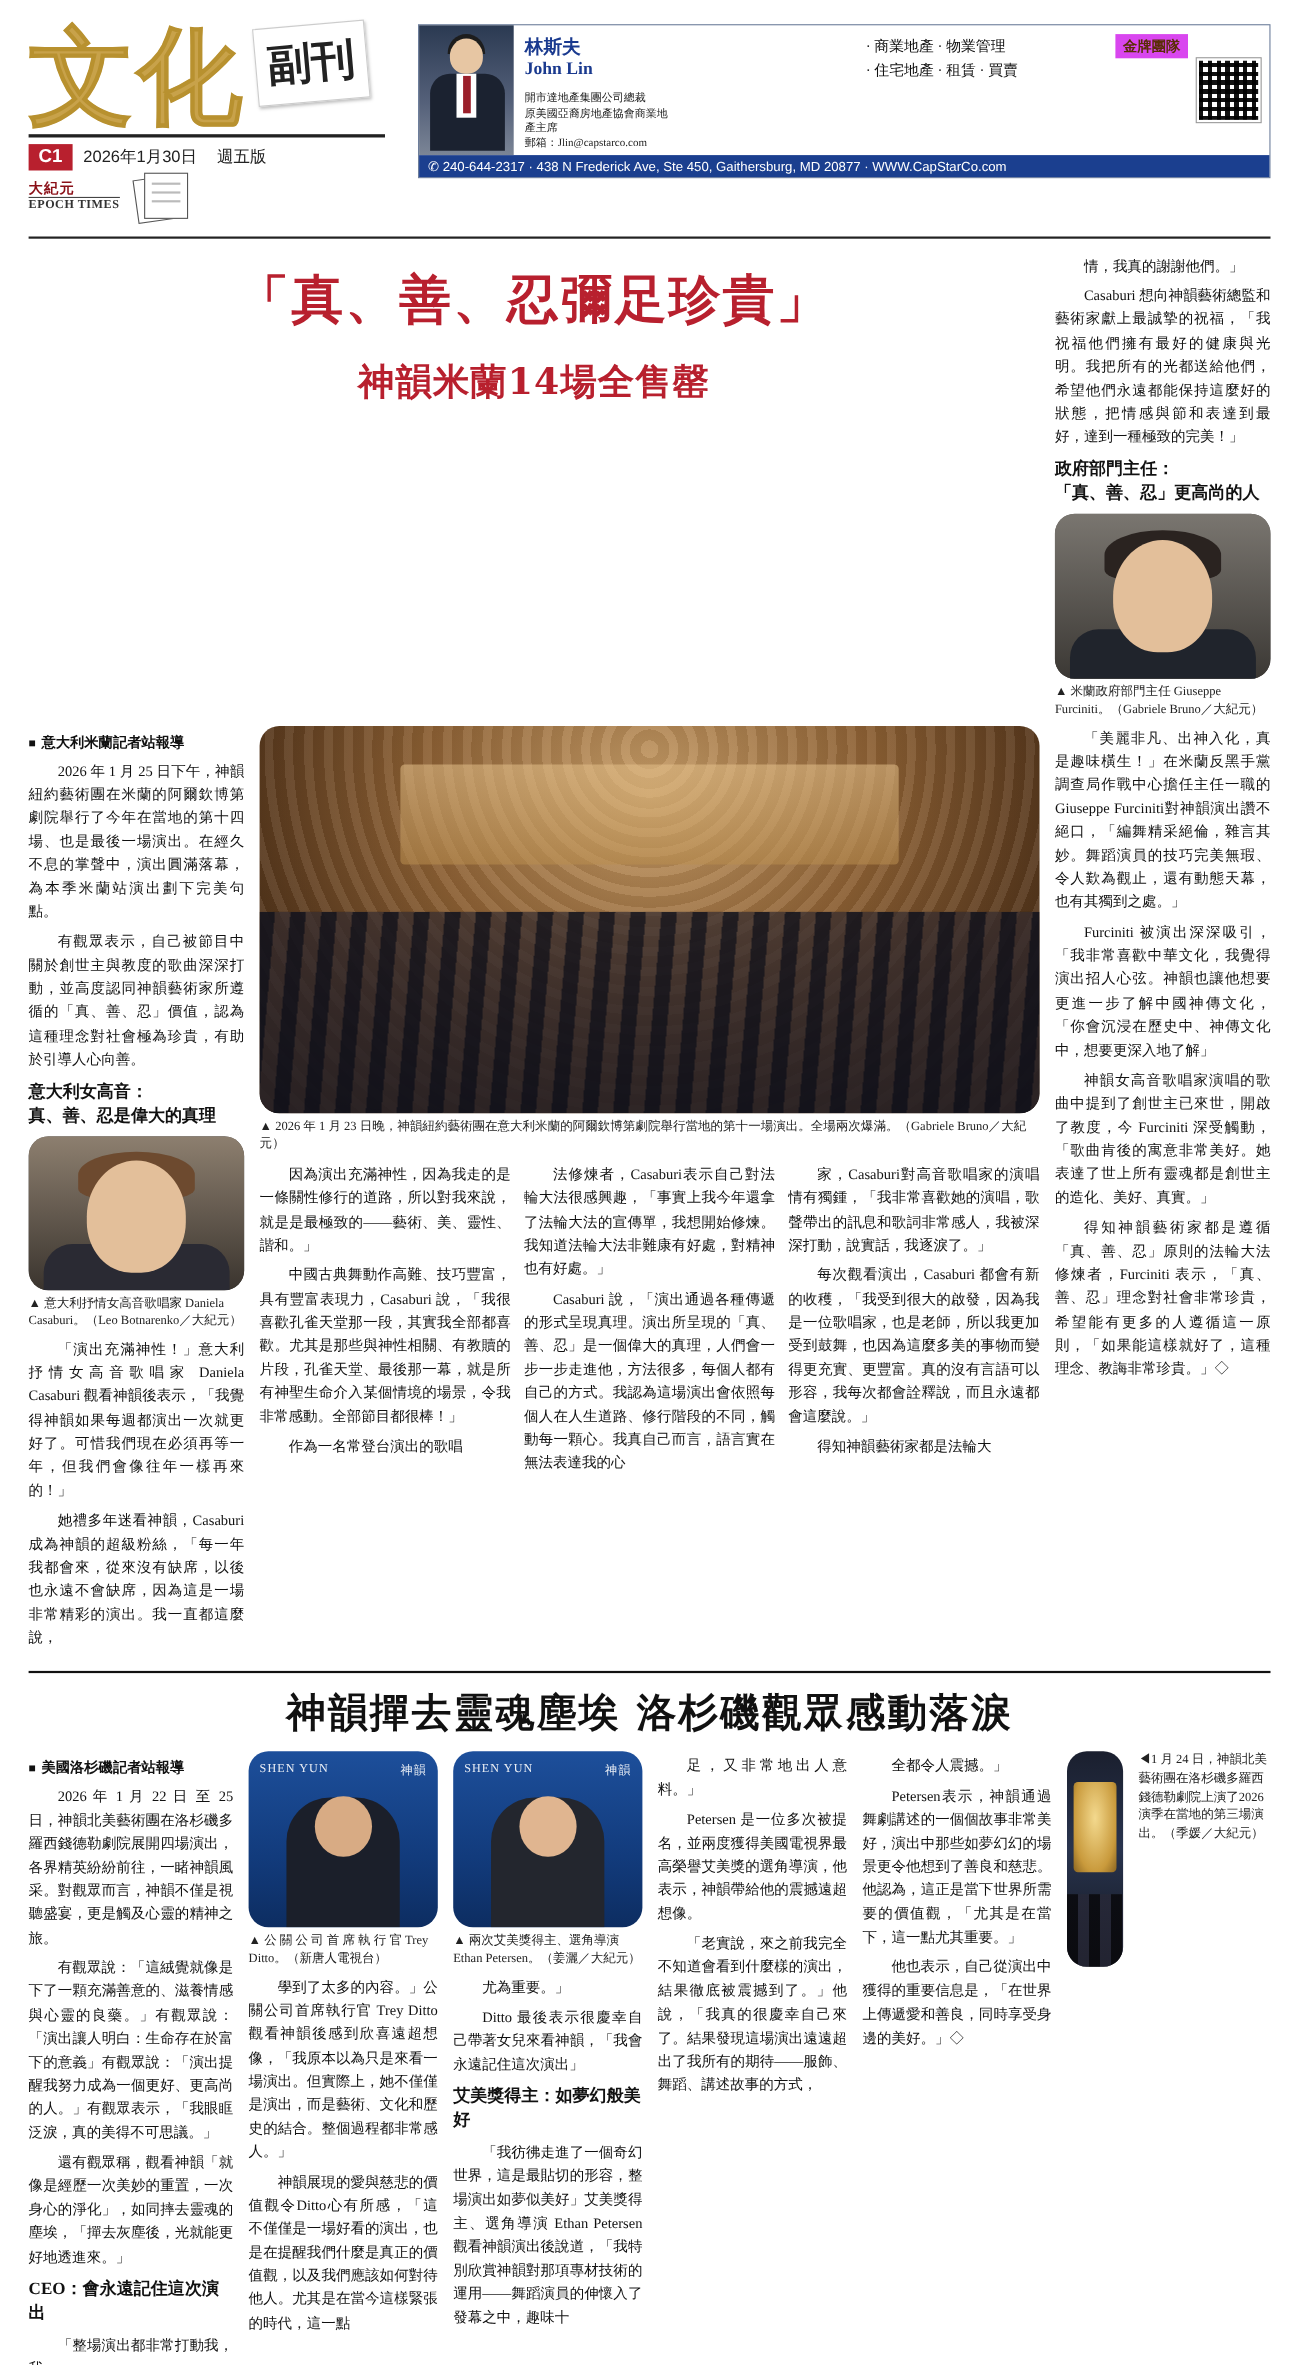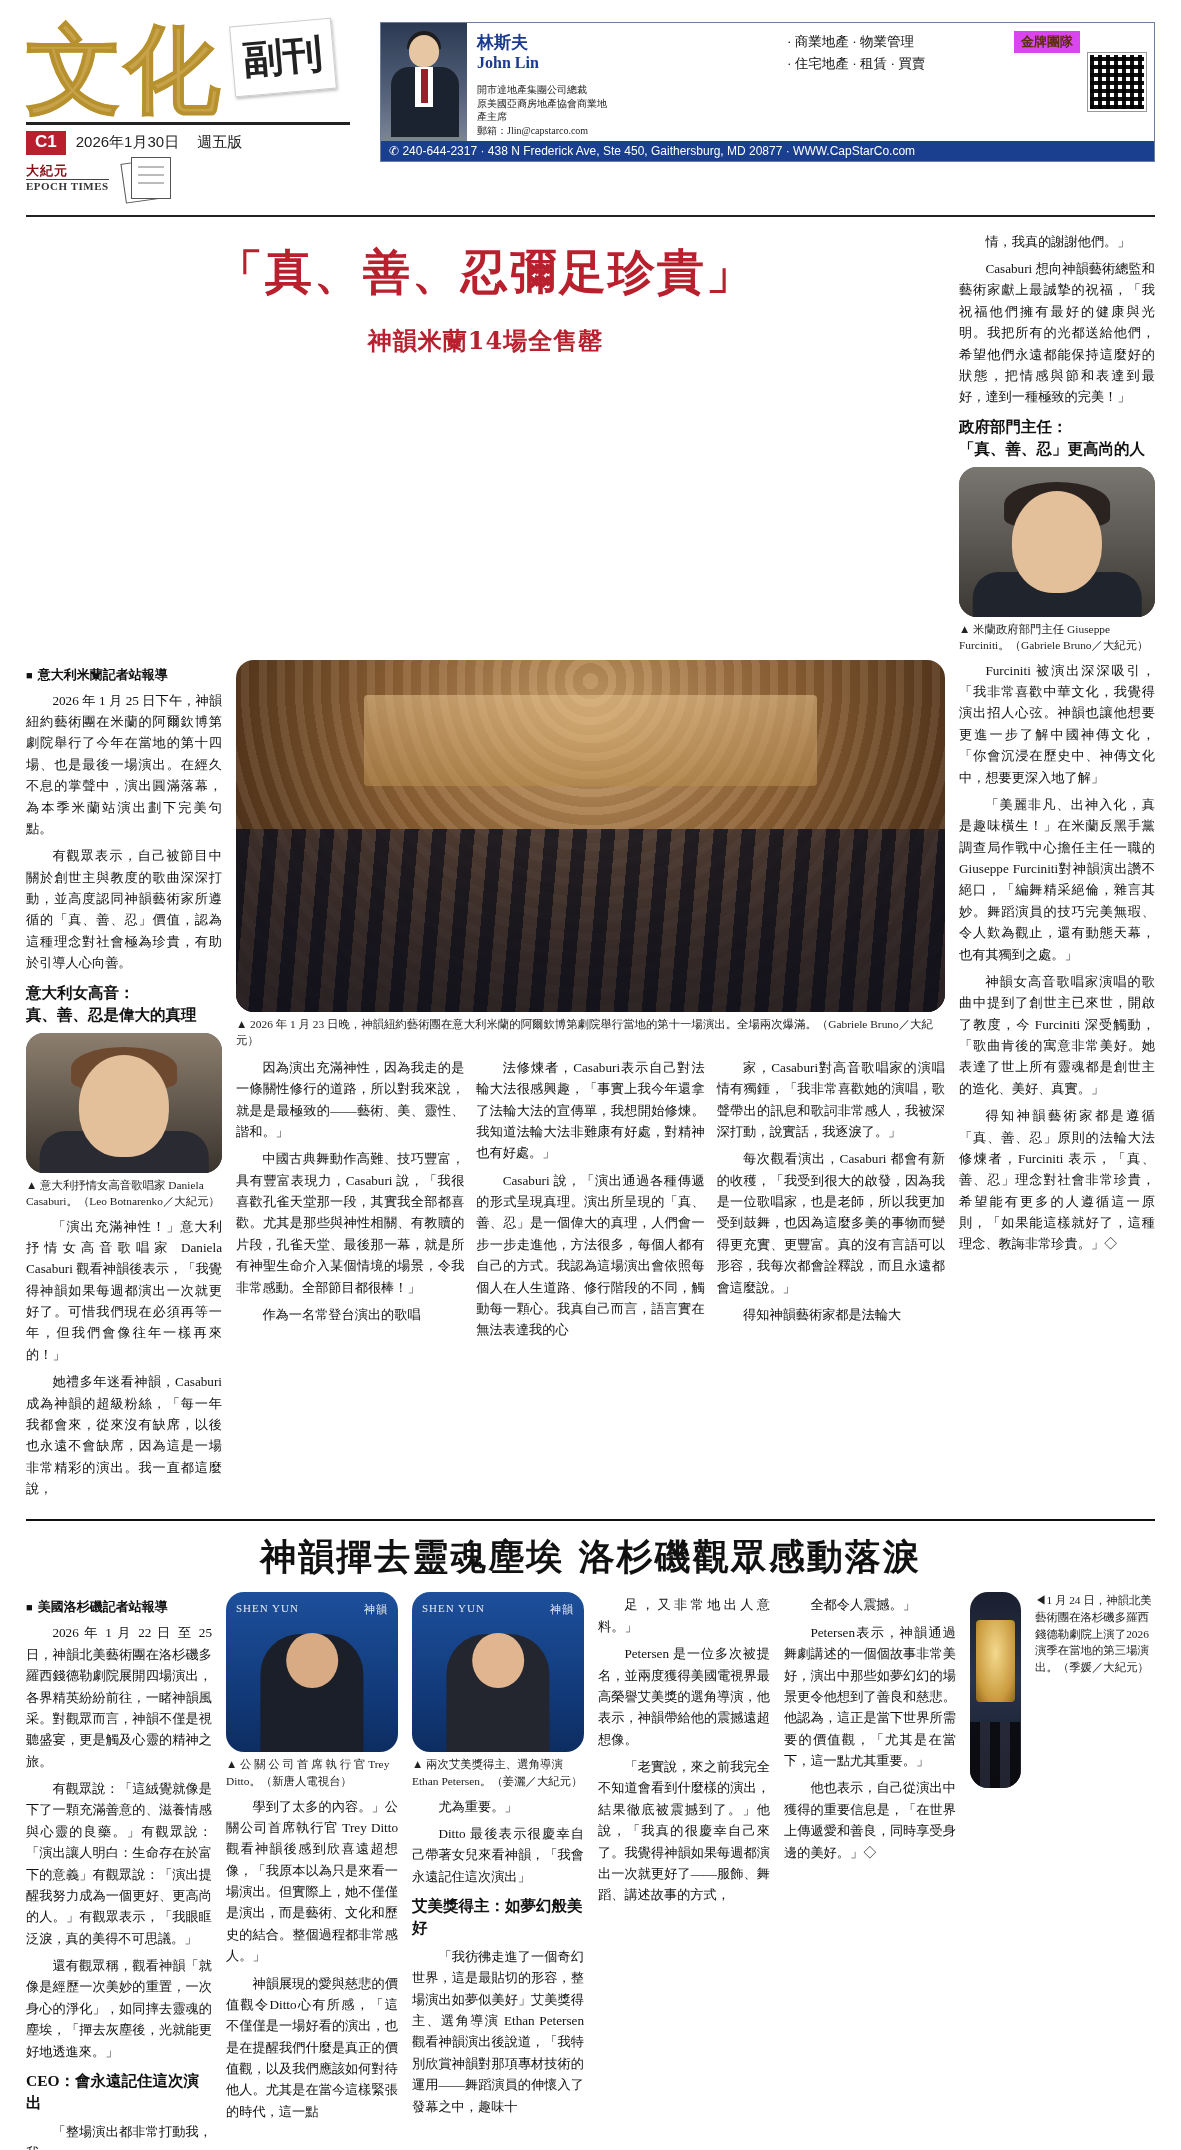--- a/index.html
+++ b/index.html
@@ -93,21 +93,21 @@
   .ad-bar { background:#1b3f8f; color:#fff; font-size:12px; padding:3px 8px; margin-top:auto; font-family:"Liberation Sans", sans-serif;}
 
   
   .rule { border-top:2px solid #222; margin:10px 0 0 0; }
 
   .headline-1 {
     text-align:center; color:#B8202E; font-weight:bold;
     font-size:47px; letter-spacing:2px; margin:16px 0 21px 0; font-family:"DejaVu Serif", serif;
   }
   .headline-sub {
-    text-align:center; color:#B8202E; font-weight:bold; font-size:24px;
+    text-align:center; color:#B8202E; font-weight:bold; font-size:33px;
     letter-spacing:1px; margin-bottom:12px; font-family:"DejaVu Serif", serif;
   }
   .byline { font-size:13px; font-weight:bold; margin:6px 0 6px 0; }
   .byline:before { content:"■"; color:#111; margin-right:5px; font-size:11px; }
 
   .col-text { font-size:13.2px; line-height:1.62; text-align:justify; color:#111; }
   .col-text p { margin:0 0 6px 0; text-indent:2em; }
   .subhead { font-weight:bold; font-size:15.5px; line-height:1.45; margin:8px 0 6px 0; color:#111; }
   .caption { font-size:11.4px; line-height:1.45; color:#222; margin-top:4px; }
 
@@ -292,22 +292,22 @@
           <div style="flex:1" class="col-text">
             <p>家，Casaburi對高音歌唱家的演唱情有獨鍾，「我非常喜歡她的演唱，歌聲帶出的訊息和歌詞非常感人，我被深深打動，說實話，我逐淚了。」</p>
             <p>每次觀看演出，Casaburi 都會有新的收穫，「我受到很大的啟發，因為我是一位歌唱家，也是老師，所以我更加受到鼓舞，也因為這麼多美的事物而變得更充實、更豐富。真的沒有言語可以形容，我每次都會詮釋說，而且永遠都會這麼說。」</p>
             <p>得知神韻藝術家都是法輪大</p>
           </div>
         </div>
       </div>
 
       <div class="s1-far">
         <div class="col-text">
+          <p>「美麗非凡、出神入化，真是趣味橫生！」在米蘭反黑手黨調查局作戰中心擔任主任一職的 Giuseppe Furciniti對神韻演出讚不絕口，「編舞精采絕倫，雜言其妙。舞蹈演員的技巧完美無瑕、令人歎為觀止，還有動態天幕，也有其獨到之處。」</p>
           <p>Furciniti 被演出深深吸引，「我非常喜歡中華文化，我覺得演出招人心弦。神韻也讓他想要更進一步了解中國神傳文化，「你會沉浸在歷史中、神傳文化中，想要更深入地了解」</p>
-          <p>「美麗非凡、出神入化，真是趣味橫生！」在米蘭反黑手黨調查局作戰中心擔任主任一職的 Giuseppe Furciniti對神韻演出讚不絕口，「編舞精采絕倫，雜言其妙。舞蹈演員的技巧完美無瑕、令人歎為觀止，還有動態天幕，也有其獨到之處。」</p>
           <p>神韻女高音歌唱家演唱的歌曲中提到了創世主已來世，開啟了教度，今 Furciniti 深受觸動，「歌曲肯後的寓意非常美好。她表達了世上所有靈魂都是創世主的造化、美好、真實。」</p>
           <p>得知神韻藝術家都是遵循「真、善、忍」原則的法輪大法修煉者，Furciniti 表示，「真、善、忍」理念對社會非常珍貴，希望能有更多的人遵循這一原則，「如果能這樣就好了，這種理念、教誨非常珍貴。」◇</p>
         </div>
       </div>
     </div>
   </div>
 
   <div class="sec-divider"></div>
 
   <div>
@@ -355,21 +355,21 @@
         <div class="subhead">艾美獎得主：如夢幻般美好</div>
         <div class="col-text">
             <p>「我彷彿走進了一個奇幻世界，這是最貼切的形容，整場演出如夢似美好」艾美獎得主、選角導演 Ethan Petersen觀看神韻演出後說道，「我特別欣賞神韻對那項專材技術的運用——舞蹈演員的伸懷入了發幕之中，趣味十</p>
           </div>
       </div>
 
       <div class="s2-col">
         <div class="col-text" style="padding-top:2px;">
           <p>足，又非常地出人意料。」</p>
           <p>Petersen 是一位多次被提名，並兩度獲得美國電視界最高榮譽艾美獎的選角導演，他表示，神韻帶給他的震撼遠超想像。</p>
-          <p>「老實說，來之前我完全不知道會看到什麼樣的演出，結果徹底被震撼到了。」他說，「我真的很慶幸自己來了。我覺得神韻如果每週都演出一次就更好了——服飾、舞蹈、講述故事的方式，</p>
+          <p>「老實說，來之前我完全不知道會看到什麼樣的演出，結果徹底被震撼到了。」他說，「我真的很慶幸自己來了。結果發現這場演出遠遠超出了我所有的期待——服飾、舞蹈、講述故事的方式，</p>
         </div>
       </div>
 
       <div class="s2-col">
         <div class="col-text" style="padding-top:2px;">
           <p>全都令人震撼。」</p>
           <p>Petersen表示，神韻通過舞劇講述的一個個故事非常美好，演出中那些如夢幻幻的場景更令他想到了善良和慈悲。他認為，這正是當下世界所需要的價值觀，「尤其是在當下，這一點尤其重要。」</p>
           <p>他也表示，自己從演出中獲得的重要信息是，「在世界上傳遞愛和善良，同時享受身邊的美好。」◇</p>
         </div>
       </div>

